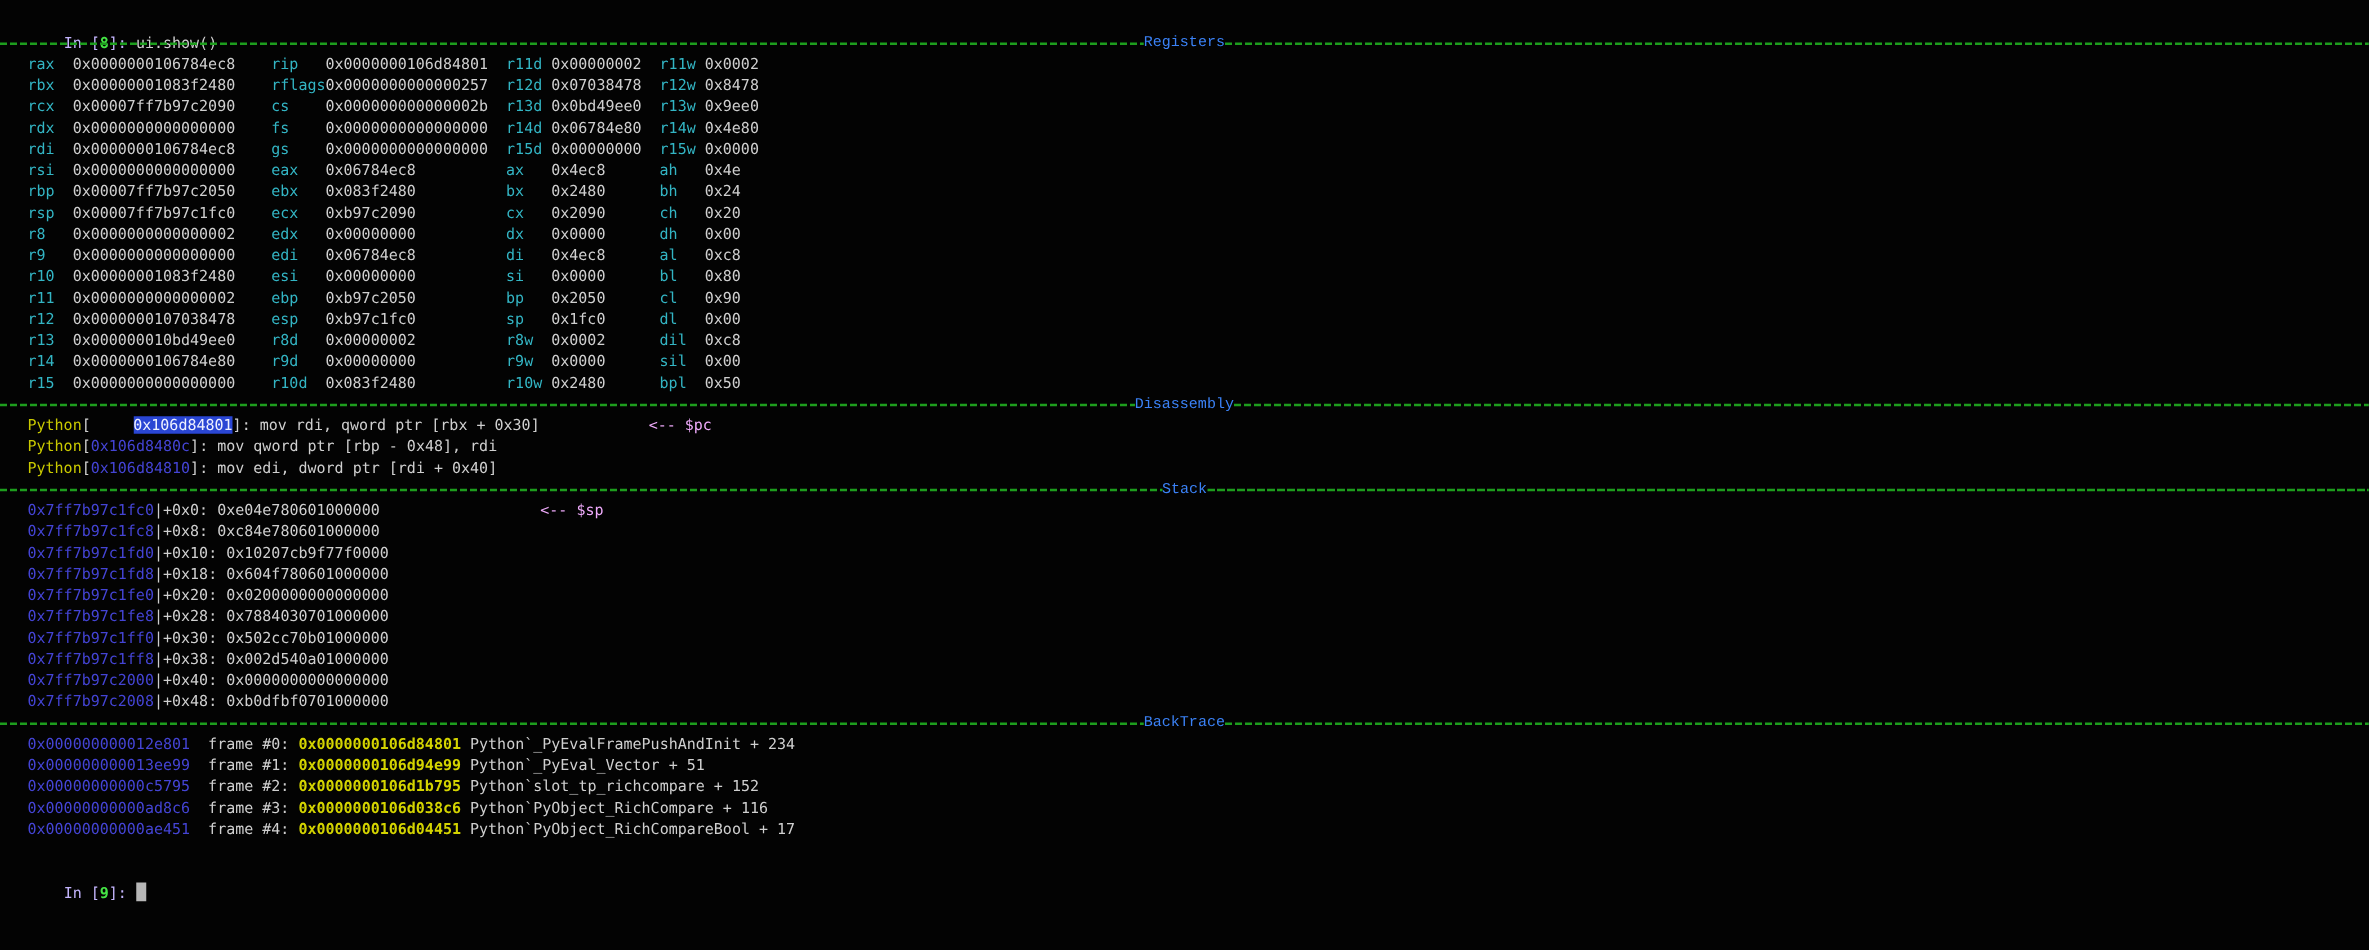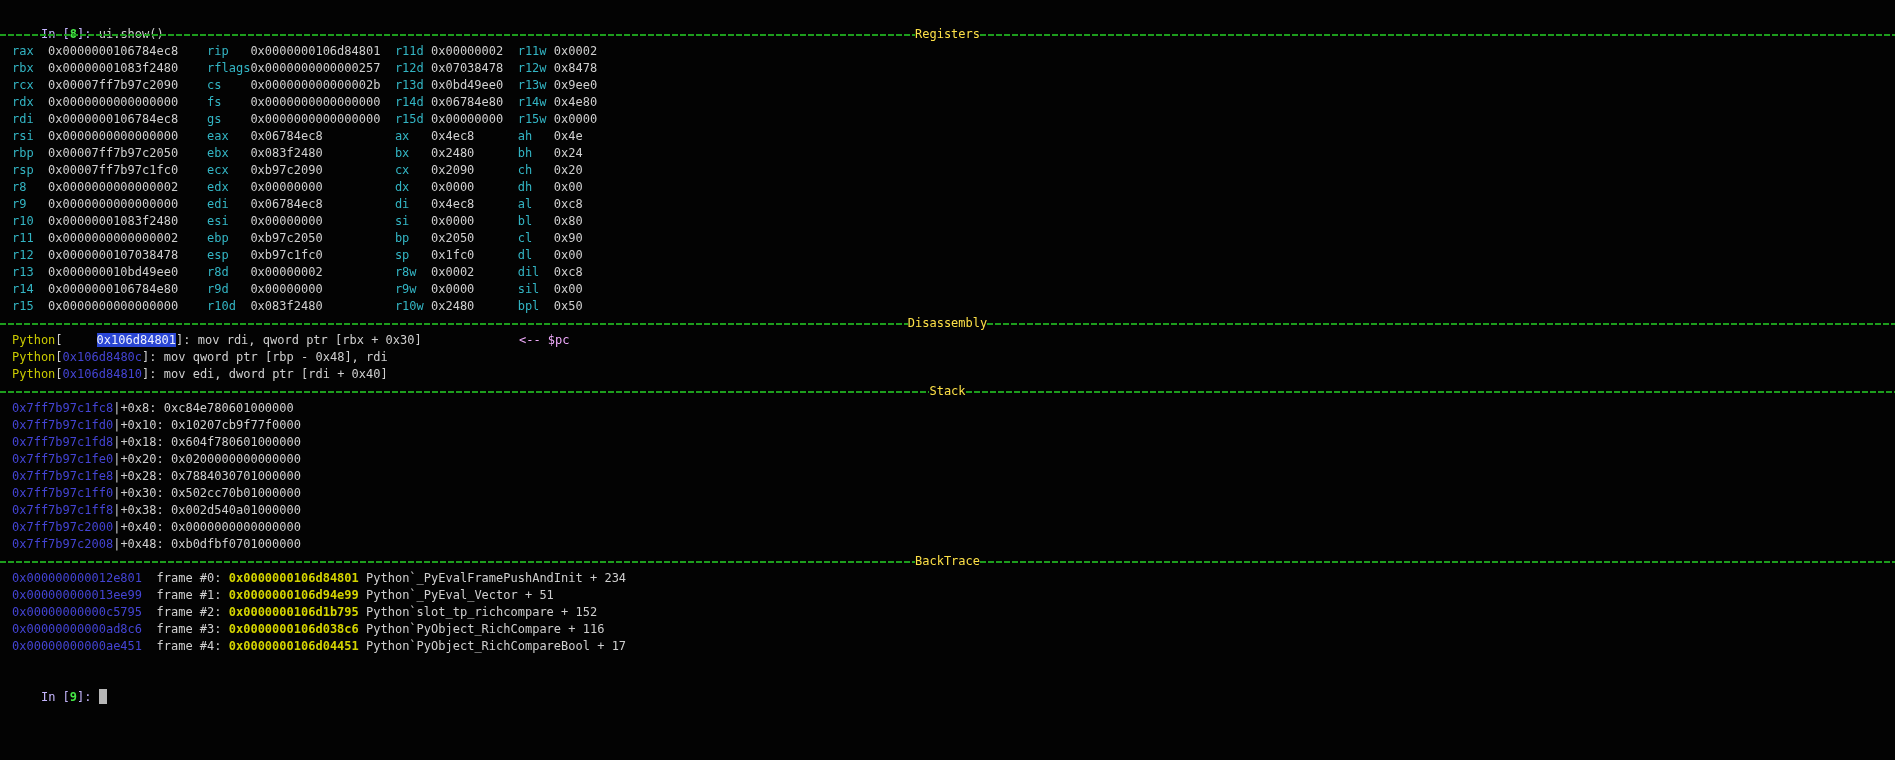--- a/index.html
+++ b/index.html
@@ -4,38 +4,38 @@
 <style>
   html,body{margin:0;padding:0;background:#020202;}
   body{
     width:1895px;height:760px;overflow:hidden;
     font-family:"DejaVu Sans Mono","Liberation Mono",monospace;
     font-size:12px;line-height:17px;
     color:#c9c9c9;
     -webkit-font-smoothing:antialiased;
   }
   #terminal{position:relative;width:1895px;height:760px;padding-top:9px;box-sizing:border-box;background:#030303;}
-  .line{position:relative;height:17px;white-space:pre;padding-left:12px;box-sizing:border-box;}
+  .line{position:relative;height:17px;white-space:pre;padding-left:22px;box-sizing:border-box;}
   .line.blank{height:17px;}
   
   .g  {color:#c4b5fd;}            
   .gb {color:#45e545;font-weight:bold;} 
   .cy {color:#33b5c4;}            
   .w  {color:#cfcfcf;}            
   .y  {color:#c9c900;}            
   .yb {color:#d4d400;font-weight:bold;}
   .b  {color:#4444d4;}            
   .hl {color:#eef1ff;background:#2a46d4;margin-left:34px;} 
   
   .sep{display:flex;align-items:center;padding:0;height:17px;}
   .sep::before,.sep::after{
     content:"";flex:1;height:2px;
     background:repeating-linear-gradient(90deg,#1d9d1d 0 6px,transparent 6px 8px);
   }
-  .sep-label{color:#fde047;flex:0 0 auto;}
+  .sep-label{color:#3b82f6;flex:0 0 auto;font-family:Liberation Mono, monospace;}
   
   .f{display:inline-block;vertical-align:top;}
   .f-n1{width:5ch;}  .f-v1{width:22ch;}
   .f-n2{width:6ch;}  .f-v2{width:20ch;}
   .f-n3{width:5ch;}  .f-v3{width:12ch;}
   .f-n4{width:5ch;}
   .f-ba{width:20ch;}
   
   .arrow{position:absolute;top:0;color:#f0abfc;}
   .arrow-pc{left:calc(6px + 71ch);}
@@ -80,20 +80,21 @@
   <div>
       <div class="line"><span class="y">Python</span><span class="w">[</span><span class="hl">0x106d84801</span><span class="w">]: </span><span class="w">mov rdi, qword ptr [rbx + 0x30]</span><span class="arrow arrow-pc">&lt;-- $pc</span></div>
       <div class="line"><span class="y">Python</span><span class="w">[</span><span class="b">0x106d8480c</span><span class="w">]: </span><span class="w">mov qword ptr [rbp - 0x48], rdi</span></div>
       <div class="line"><span class="y">Python</span><span class="w">[</span><span class="b">0x106d84810</span><span class="w">]: </span><span class="w">mov edi, dword ptr [rdi + 0x40]</span></div>
     </div>
 
   <div class="line sep">
     <span class="sep-label">Stack</span>
   </div>
   <div>
+      <div class="line"><span class="b">0x7ff7b97c1fc0</span><span class="w">|+0x0: 0xe04e780601000000</span><span class="arrow arrow-sp">&lt;-- $sp</span></div>
       <div class="line"><span class="b">0x7ff7b97c1fc8</span><span class="w">|+0x8: 0xc84e780601000000</span></div>
       <div class="line"><span class="b">0x7ff7b97c1fd0</span><span class="w">|+0x10: 0x10207cb9f77f0000</span></div>
       <div class="line"><span class="b">0x7ff7b97c1fd8</span><span class="w">|+0x18: 0x604f780601000000</span></div>
       <div class="line"><span class="b">0x7ff7b97c1fe0</span><span class="w">|+0x20: 0x0200000000000000</span></div>
       <div class="line"><span class="b">0x7ff7b97c1fe8</span><span class="w">|+0x28: 0x7884030701000000</span></div>
       <div class="line"><span class="b">0x7ff7b97c1ff0</span><span class="w">|+0x30: 0x502cc70b01000000</span></div>
       <div class="line"><span class="b">0x7ff7b97c1ff8</span><span class="w">|+0x38: 0x002d540a01000000</span></div>
       <div class="line"><span class="b">0x7ff7b97c2000</span><span class="w">|+0x40: 0x0000000000000000</span></div>
       <div class="line"><span class="b">0x7ff7b97c2008</span><span class="w">|+0x48: 0xb0dfbf0701000000</span></div>
     </div>

